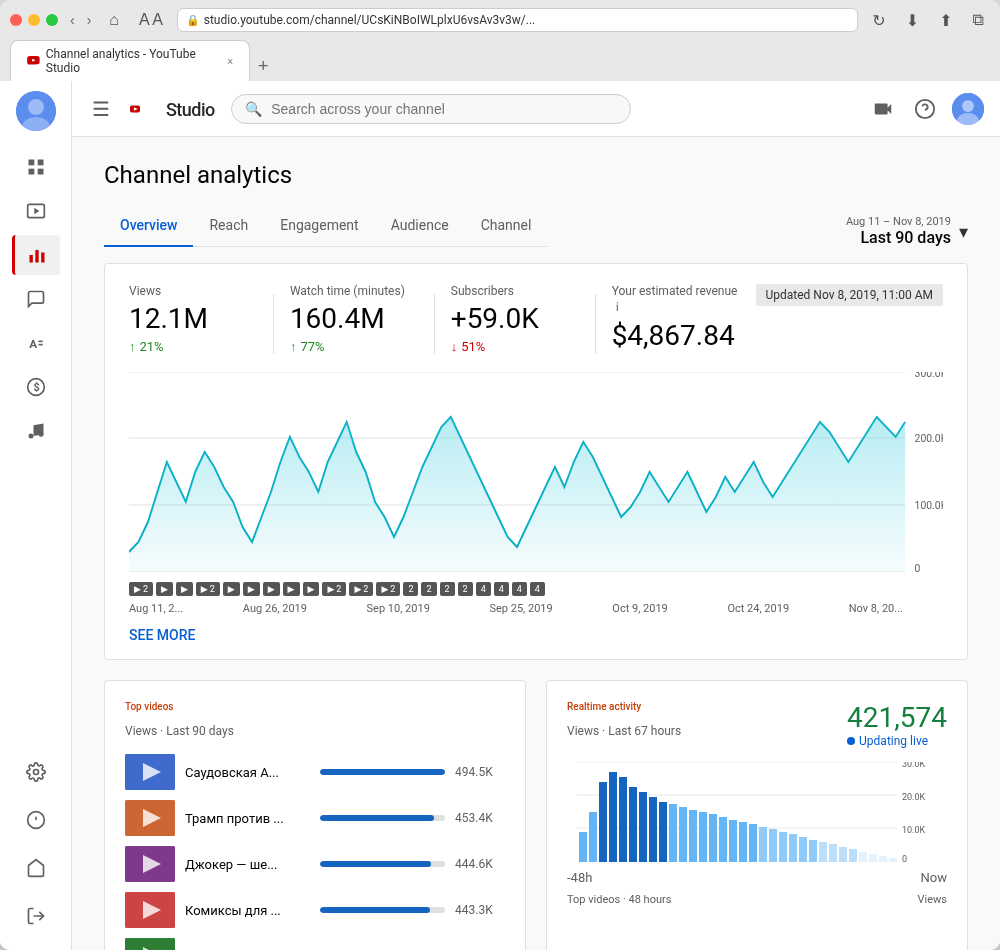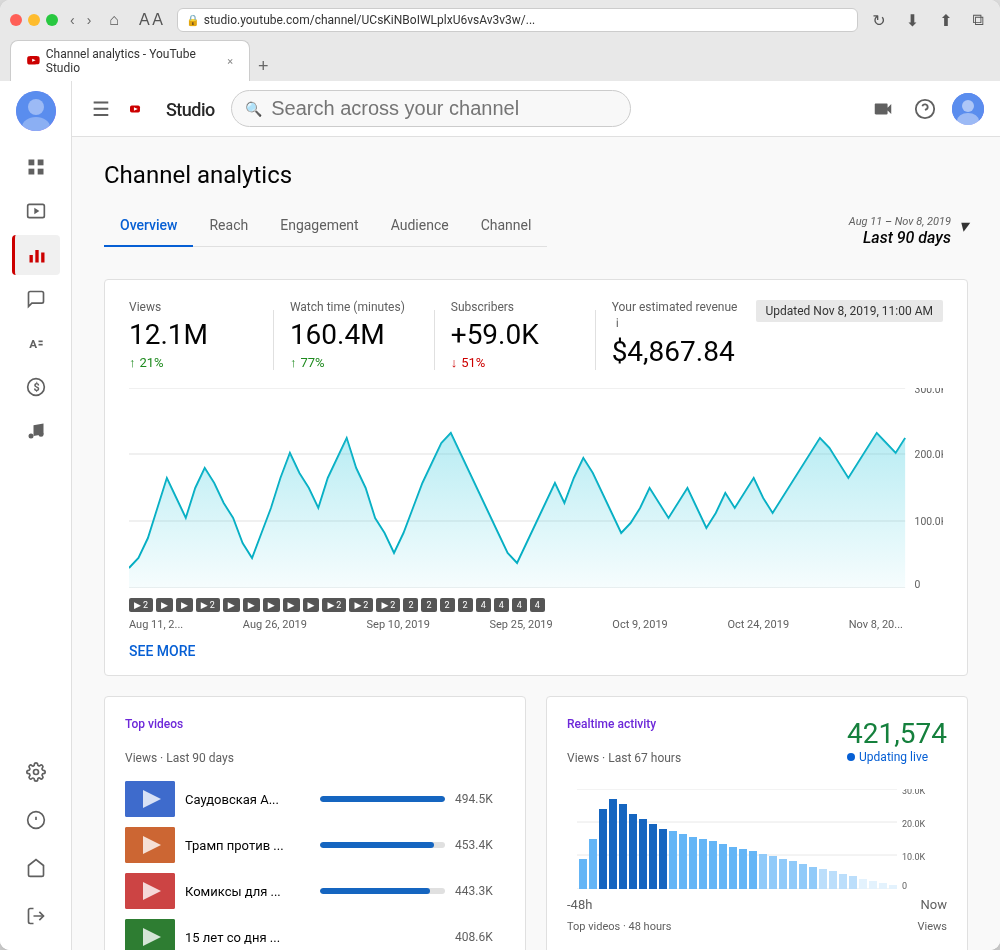--- a/index.html
+++ b/index.html
@@ -182,21 +182,21 @@
       display: flex;
       align-items: center;
       border: 1px solid #ccc;
       border-radius: 20px;
       padding: 6px 14px;
       background: #f8f8f8;
     }
     .search-bar input {
       border: none;
       background: none;
-      font-size: 20px;
+      font-size: 14px;
       width: 100%;
       outline: none;
       color: #0369a1;
     }
     .search-icon { color: #888; font-size: 14px; margin-right: 8px; }
 
     .top-nav-right {
       margin-left: auto;
       display: flex;
       align-items: center;
@@ -365,24 +365,24 @@
     }
 
     .bottom-card {
       background: white;
       border: 1px solid #e0e0e0;
       border-radius: 4px;
       padding: 20px;
     }
 
     .card-title {
-      font-size: 12px;
+      font-size: 10px;
       font-weight: 500;
-      color: #6d28d9;
-      margin-bottom: 20px;
+      color: #c2410c;
+      margin-bottom: 12px;
     }
     .card-subtitle {
       font-size: 12px;
       color: #606060;
       margin-bottom: 16px;
     }
 
     
     .video-list-item {
       display: flex;
@@ -638,29 +638,29 @@
               <circle cx="16" cy="13" r="6" fill="rgba(255,255,255,0.5)"></circle>
               <ellipse cx="16" cy="28" rx="11" ry="8" fill="rgba(255,255,255,0.4)"></ellipse>
             </svg>
           </div>
         </div>
       </div>
 
       <div class="content-area">
         <h1 class="page-title">Channel analytics</h1>
 
-        <div style="display:flex; justify-content:space-between; align-items:flex-end; margin-bottom:32px;">
+        <div style="display:flex; justify-content:space-between; align-items:flex-end; margin-bottom:16px;">
           <div class="analytics-tabs">
             <div class="tab-item active">Overview</div>
             <div class="tab-item">Reach</div>
             <div class="tab-item">Engagement</div>
             <div class="tab-item">Audience</div>
             <div class="tab-item">Channel</div>
           </div>
-          <div class="date-range-text" style="display:flex;gap:8px;cursor:pointer;font-style:italic;">
+          <div class="date-range-text" style="display:flex;align-items:center;gap:8px;cursor:pointer;">
             <div>
               <div class="date-range-label">Aug 11 – Nov 8, 2019</div>
               <div class="date-range-value">Last 90 days</div>
             </div>
             <span class="date-dropdown">▾</span>
           </div>
         </div>
 
         <div class="stats-card">
           <div class="stats-header">
@@ -807,20 +807,33 @@
                     <polygon points="18,9 36,18 18,27" fill="rgba(255,255,255,0.8)"></polygon>
                   </svg>
               </div>
               <span class="video-title-text">Трамп против ...</span>
               <div class="video-bar-container">
                 <div class="video-bar" style="width:91%;"></div>
               </div>
               <span class="video-count">453.4K</span>
             </div>
 
+            <div class="video-list-item">
+              <div class="video-thumb-placeholder" style="background:#7d3a8a;">
+                <svg viewBox="0 0 50 36" width="50" height="36">
+                    <rect width="50" height="36" fill="#7d3a8a" rx="2"></rect>
+                    <polygon points="18,9 36,18 18,27" fill="rgba(255,255,255,0.8)"></polygon>
+                  </svg>
+              </div>
+              <span class="video-title-text">Джокер — ше...</span>
+              <div class="video-bar-container">
+                <div class="video-bar" style="width:89%;"></div>
+              </div>
+              <span class="video-count">444.6K</span>
+            </div>
 
             <div class="video-list-item">
               <div class="video-thumb-placeholder" style="background:#cc4444;">
                 <svg viewBox="0 0 50 36" width="50" height="36">
                     <rect width="50" height="36" fill="#cc4444" rx="2"></rect>
                     <polygon points="18,9 36,18 18,27" fill="rgba(255,255,255,0.8)"></polygon>
                   </svg>
               </div>
               <span class="video-title-text">Комиксы для ...</span>
               <div class="video-bar-container">

